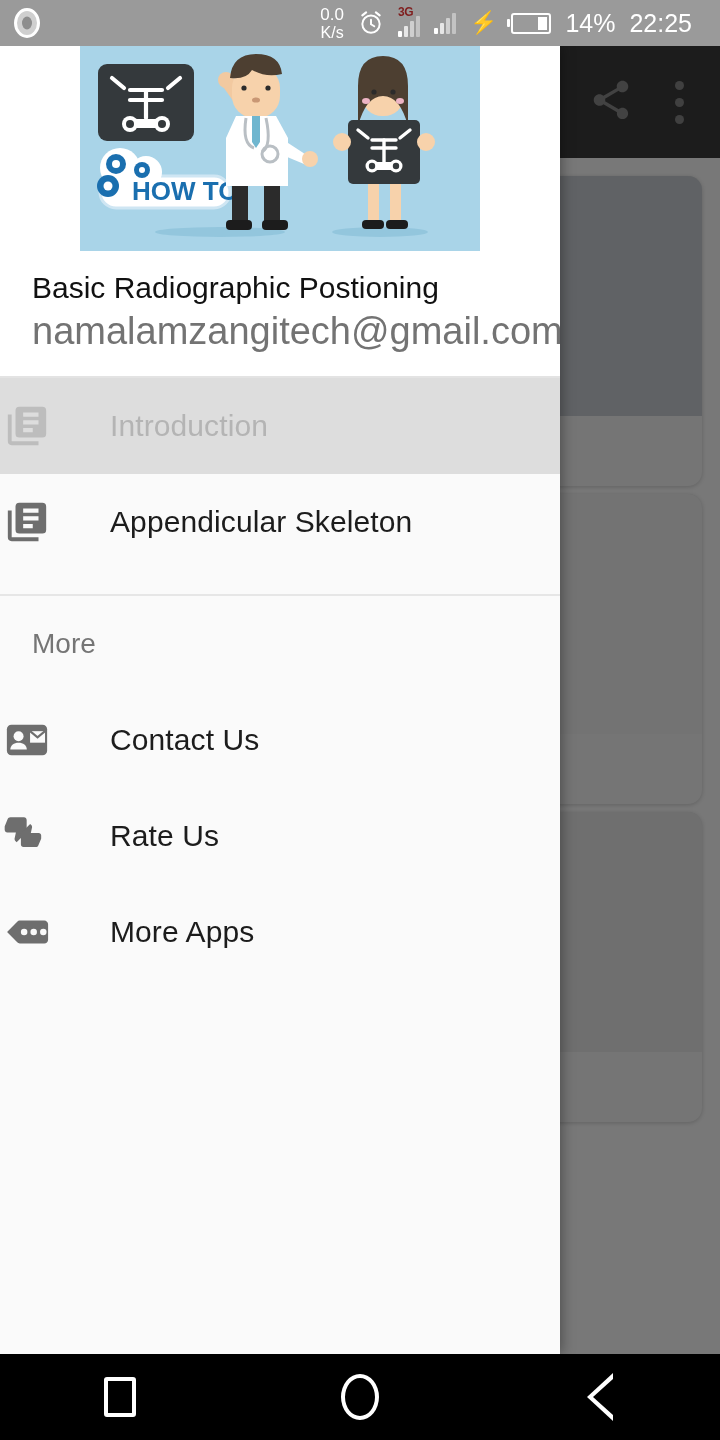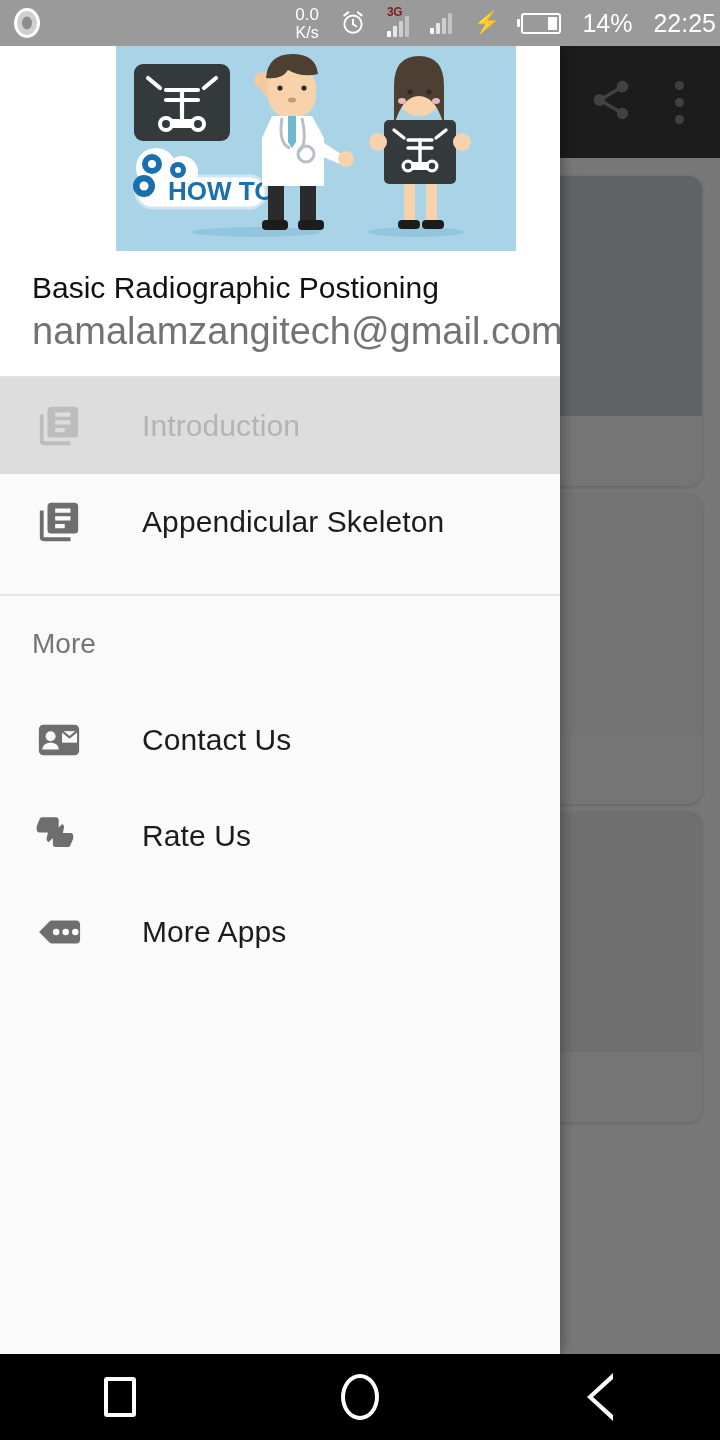--- a/index.html
+++ b/index.html
@@ -50,22 +50,22 @@
     position:absolute;
     left:50%; top:50%;
     transform:translate(-50%,-50%);
     width:10px;height:13px;border-radius:50%;
     background:#8d8d8d;
   }
   .status-right {
     margin-left: auto;
     display: flex;
     align-items: center;
-    padding-right: 4px;
-    gap: 21px;
+    padding-right: 28px;
+    gap: 14px;
   }
   .netspeed {
     display: flex;
     flex-direction: column;
     align-items: center;
     line-height: 1.0;
     font-size: 17px;
     color: #ffffff;
     font-weight: 400;
   }
@@ -221,21 +221,21 @@
     z-index: 20;
     box-shadow: 2px 0 12px rgba(0,0,0,0.35);
     overflow: hidden;
   }
   .drawer-header {
     background: #ffffff;
     padding: 0 0 14px 0;
   }
   .header-image {
     position: relative;
-    margin: 0 0 0 116px;
+    margin: 0 0 0 80px;
     width: 400px;
     height: 205px;
     background: #737373;
     overflow: hidden;
   }
   .header-texts {
     padding: 18px 32px 6px 32px;
   }
   .header-title {
     font-size: 30px;
@@ -252,21 +252,20 @@
   .drawer-divider {
     height: 2px;
     background: #e3e3e3;
     width: 100%;
   }
   .nav-group { background: #fafafa; }
   .nav-item {
     display: flex;
     align-items: center;
     height: 96px;
-    padding-left: 32px;
     box-sizing: border-box;
     cursor: pointer;
   }
   .nav-item.selected { background: #dddddd; }
   .nav-icon {
     width: 54px;
     height: 54px;
     flex: 0 0 54px;
     display: flex;
     align-items: center;

